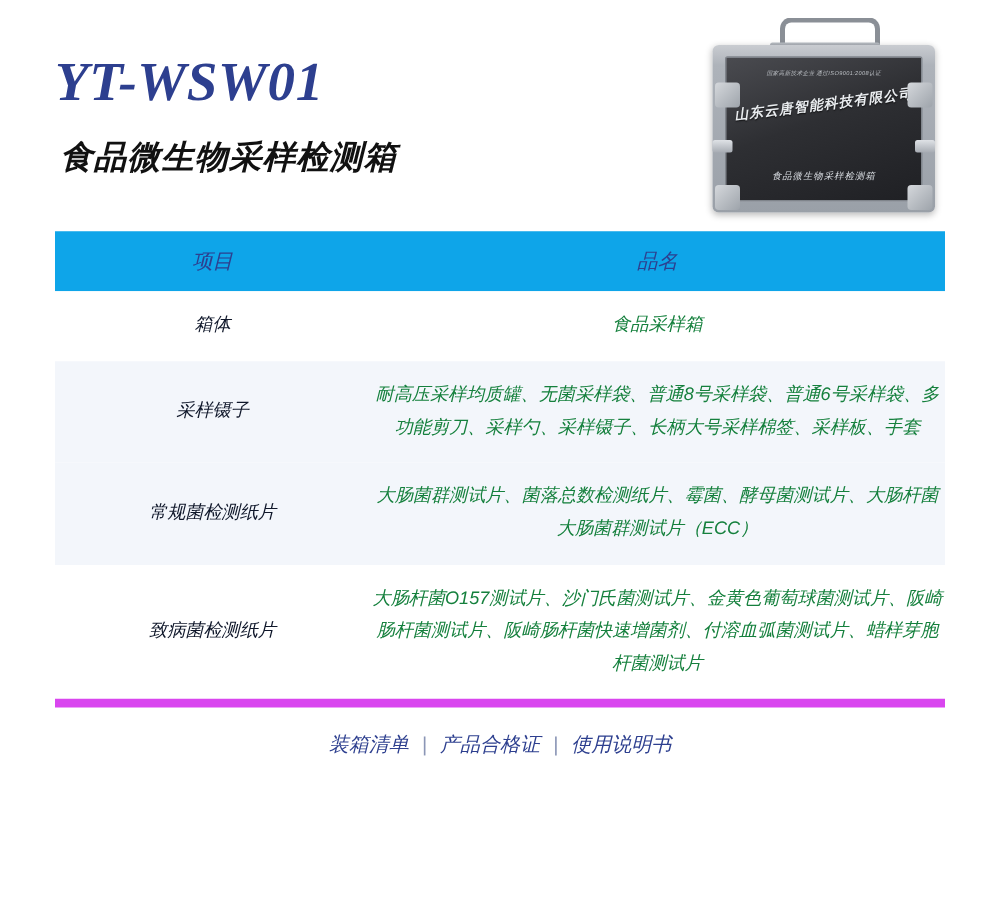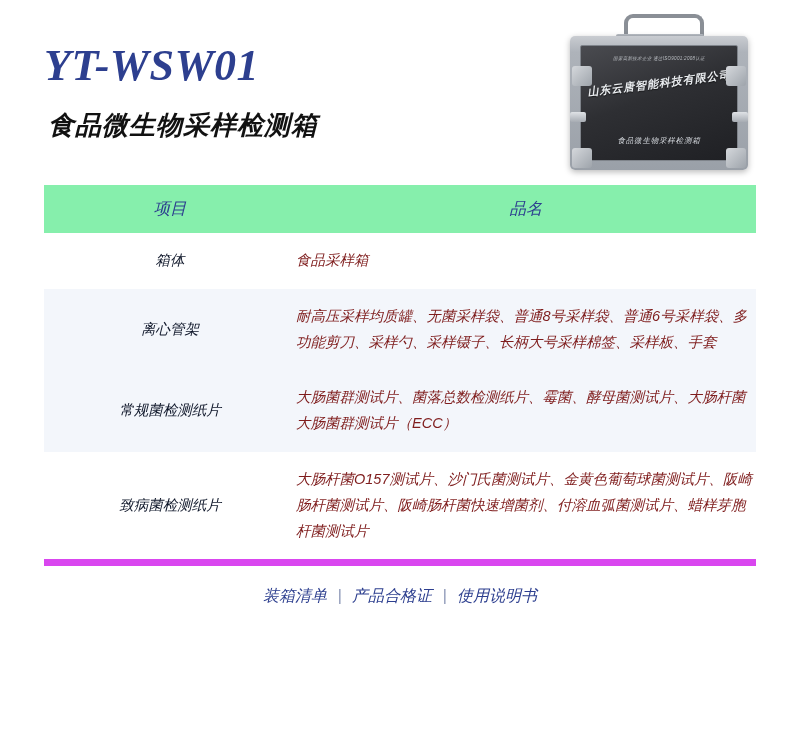--- a/index.html
+++ b/index.html
@@ -158,21 +158,21 @@
   .table {
     width: 712px;
     margin: 0 auto;
     border-collapse: collapse;
     table-layout: fixed;
   }
   .table col.col-item { width: 252px; }
   .table col.col-name { width: 460px; }
 
   .table thead th {
-    background: #86efac;
+    background: #0ea5e9;
     color: #2d3f8f;
     font-size: 16.5px;
     font-weight: normal;
     padding: 13px 0;
     text-align: center;
     border: none;
   }
   .table tbody td {
     padding: 15px 0;
     font-size: 14.5px;
@@ -182,22 +182,22 @@
   }
   .table tbody tr.odd td { background: #ffffff; }
   .table tbody tr.even td { background: #f3f6fb; }
 
   td.cell-item {
     color: #0f172a;
     text-align: center;
     font-size: 15.5px;
   }
   td.cell-name {
-    color: #7f1d1d;
-    text-align: left;
+    color: #15803d;
+    text-align: center;
     padding-right: 24px;
     padding-left: 34px;
   }
 
   .footer-note {
     width: 712px;
     margin: 0 auto;
     text-align: center;
     color: #2d3f8f;
     font-size: 16px;
@@ -249,21 +249,21 @@
         <th>项目</th>
         <th>品名</th>
       </tr>
     </thead>
     <tbody>
       <tr class="odd">
         <td class="cell-item">箱体</td>
         <td class="cell-name">食品采样箱</td>
       </tr>
       <tr class="even">
-        <td class="cell-item">离心管架</td>
+        <td class="cell-item">采样镊子</td>
         <td class="cell-name">耐高压采样均质罐、无菌采样袋、普通8号采样袋、普通6号采样袋、多功能剪刀、采样勺、采样镊子、长柄大号采样棉签、采样板、手套</td>
       </tr>
       <tr class="even">
         <td class="cell-item">常规菌检测纸片</td>
         <td class="cell-name">大肠菌群测试片、菌落总数检测纸片、霉菌、酵母菌测试片、大肠杆菌大肠菌群测试片（ECC）</td>
       </tr>
       <tr class="odd">
         <td class="cell-item">致病菌检测纸片</td>
         <td class="cell-name">大肠杆菌O157测试片、沙门氏菌测试片、金黄色葡萄球菌测试片、阪崎肠杆菌测试片、阪崎肠杆菌快速增菌剂、付溶血弧菌测试片、蜡样芽胞杆菌测试片</td>
       </tr>

